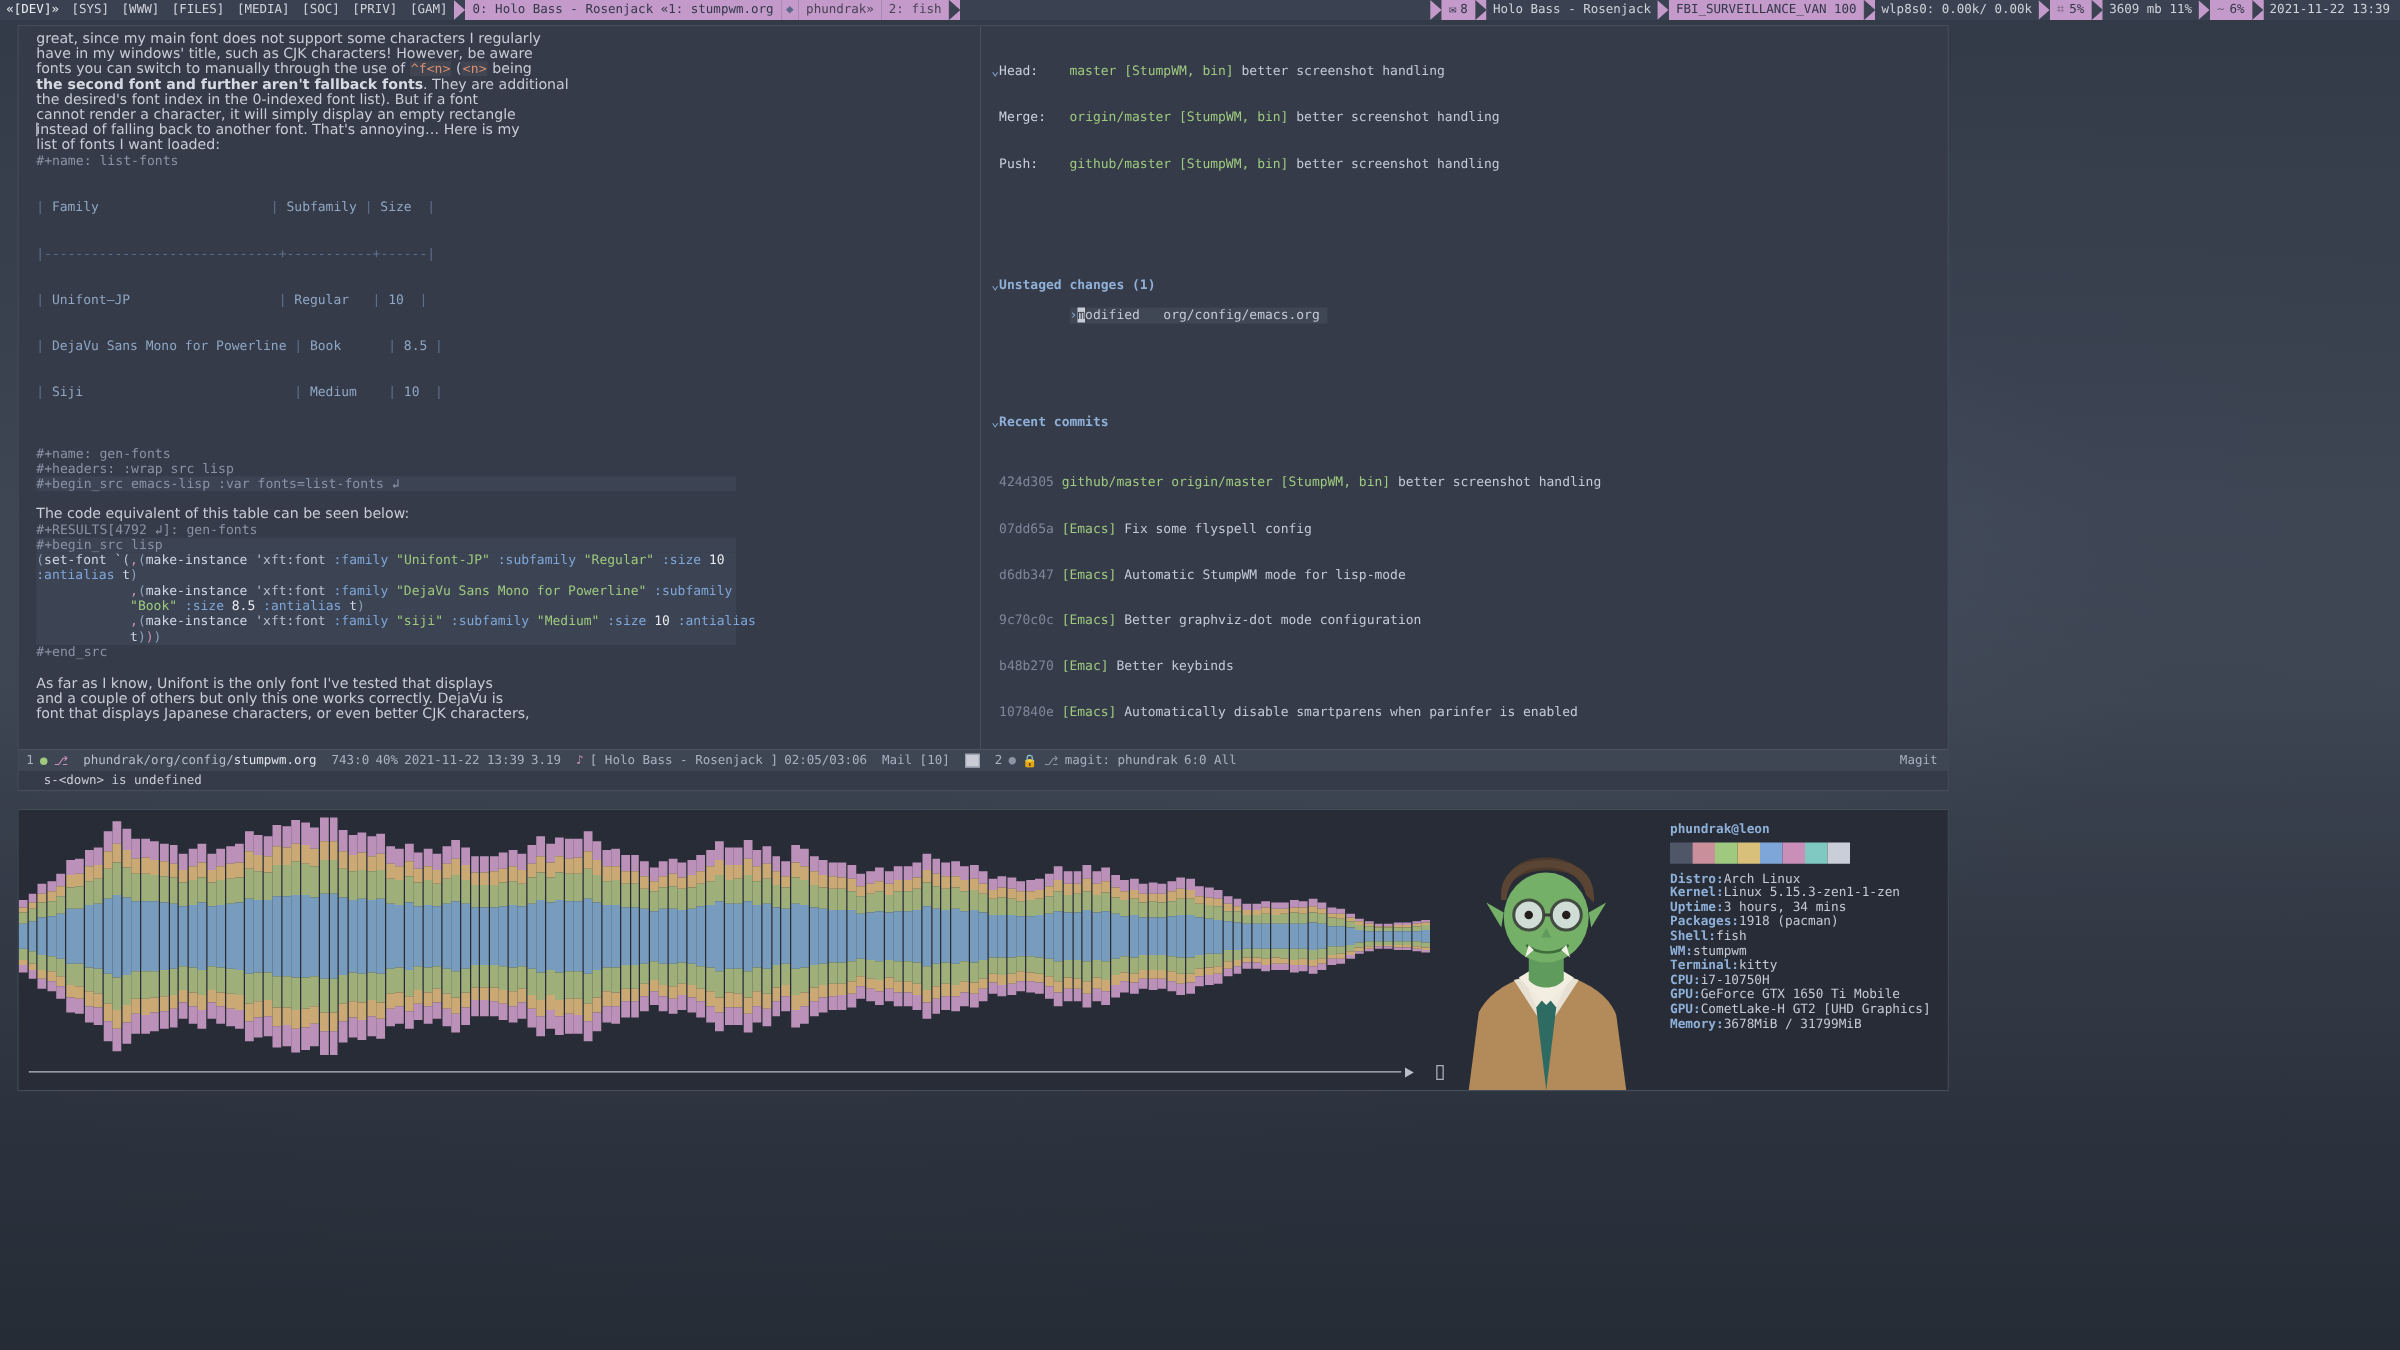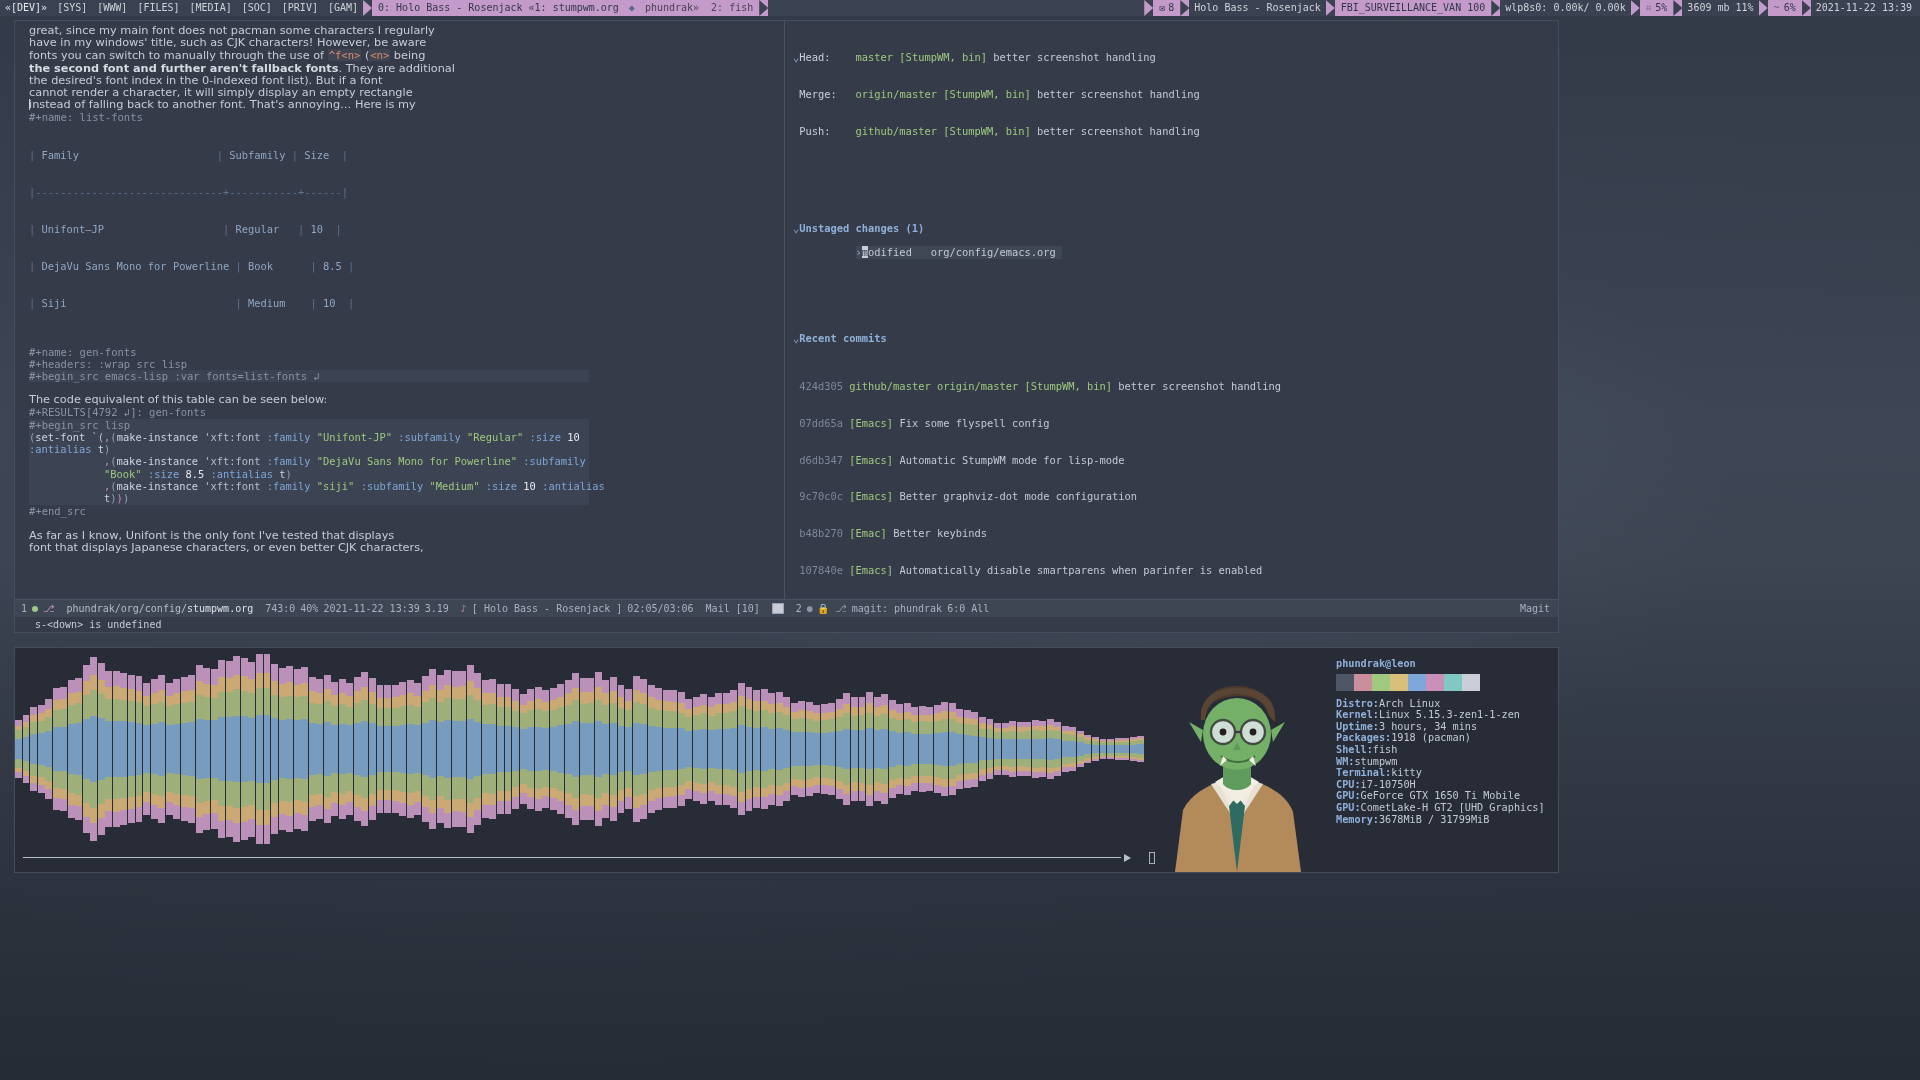--- a/index.html
+++ b/index.html
@@ -228,32 +228,33 @@
   </div>
 
   <div class="emacs">
     <div class="emacs-body">
 
       <div class="em-pane-left">
         <div class="em-fringe"></div>
         <div class="em-text" style="top:4px;">
 
           <div class="prose">
-            <div>great, since my main font does not pacman some characters I regularly</div>
+            <div>great, since my main font does not support some characters I regularly</div>
             <div>have in my windows' title, such as CJK characters! However, be aware</div>
             <div><span>fonts you can switch to manually through the use of </span><span class="kbd mono">^f&lt;n&gt;</span><span> (</span><span class="kbd mono">&lt;n&gt;</span><span> being</span></div>
             <div>
               <b>the second font and further aren't fallback fonts</b><span>. They are additional</span>
             </div>
             <div>the desired's font index in the 0-indexed font list). But if a font</div>
             <div>cannot render a character, it will simply display an empty rectangle</div>
             <div style="position:relative;">
               <span style="position:absolute;left:0;top:0;width:1px;height:11px;background:#c7ccd6;"></span>
               <span>instead of falling back to another font. That's annoying… Here is my</span>
             </div>
+            <div>list of fonts I want loaded:</div>
           </div>
 
           <div class="mono org-meta" style="margin-top:0px;">#+name: list-fonts</div>
 
           <div class="tbl" style="margin-top:1px;">
             <div><span class="sep">| </span><span>Family</span><span class="sep">                      | </span><span>Subfamily</span><span class="sep"> | </span><span>Size</span><span class="sep">  |</span></div>
             <div class="sep">|------------------------------+-----------+------|</div>
             <div><span class="sep">| </span><span>Unifont—JP</span><span class="sep">                   | </span><span>Regular</span><span class="sep">   | </span><span>10</span><span class="sep">  |</span></div>
             <div><span class="sep">| </span><span>DejaVu Sans Mono for Powerline</span><span class="sep"> | </span><span>Book</span><span class="sep">      | </span><span>8.5</span><span class="sep"> |</span></div>
             <div><span class="sep">| </span><span>Siji</span><span class="sep">                           | </span><span>Medium</span><span class="sep">    | </span><span>10</span><span class="sep">  |</span></div>
@@ -278,20 +279,21 @@
             <div class="srcline">            <span class="c-str">"Book"</span> <span class="c-kw">:size</span> <span class="c-num">8.5</span> <span class="c-kw">:antialias</span> <span class="c-fn">t</span><span class="c-paren">)</span></div>
             <div class="srcline">            <span class="c-pink">,</span><span class="c-paren">(</span><span class="c-fn">make-instance</span> <span class="c-quote">'xft:font</span> <span class="c-kw">:family</span> <span class="c-str">"siji"</span> <span class="c-kw">:subfamily</span> <span class="c-str">"Medium"</span> <span class="c-kw">:size</span> <span class="c-num">10</span> <span class="c-kw">:antialias</span></div>
             <div class="srcline">            <span class="c-fn">t</span><span class="c-paren">)</span><span class="c-pink">)</span><span class="c-paren">)</span></div>
           </div>
           <div class="mono org-meta">#+end_src</div>
 
           <div style="height:13px"></div>
 
           <div class="prose">
             <div>As far as I know, Unifont is the only font I've tested that displays</div>
+            <div>and a couple of others but only this one works correctly. DejaVu is</div>
             <div>font that displays Japanese characters, or even better CJK characters,</div>
 
           </div>
 
         </div>
       </div>
 
       <div class="em-pane-right">
         <div class="magit" style="padding:6px 0 0 4px;">
           <div><span class="mg-arrow">⌄</span><span class="mg-key">Head:</span>    <span class="mg-branch">master [StumpWM, bin]</span> <span class="mg-msg">better screenshot handling</span></div>

